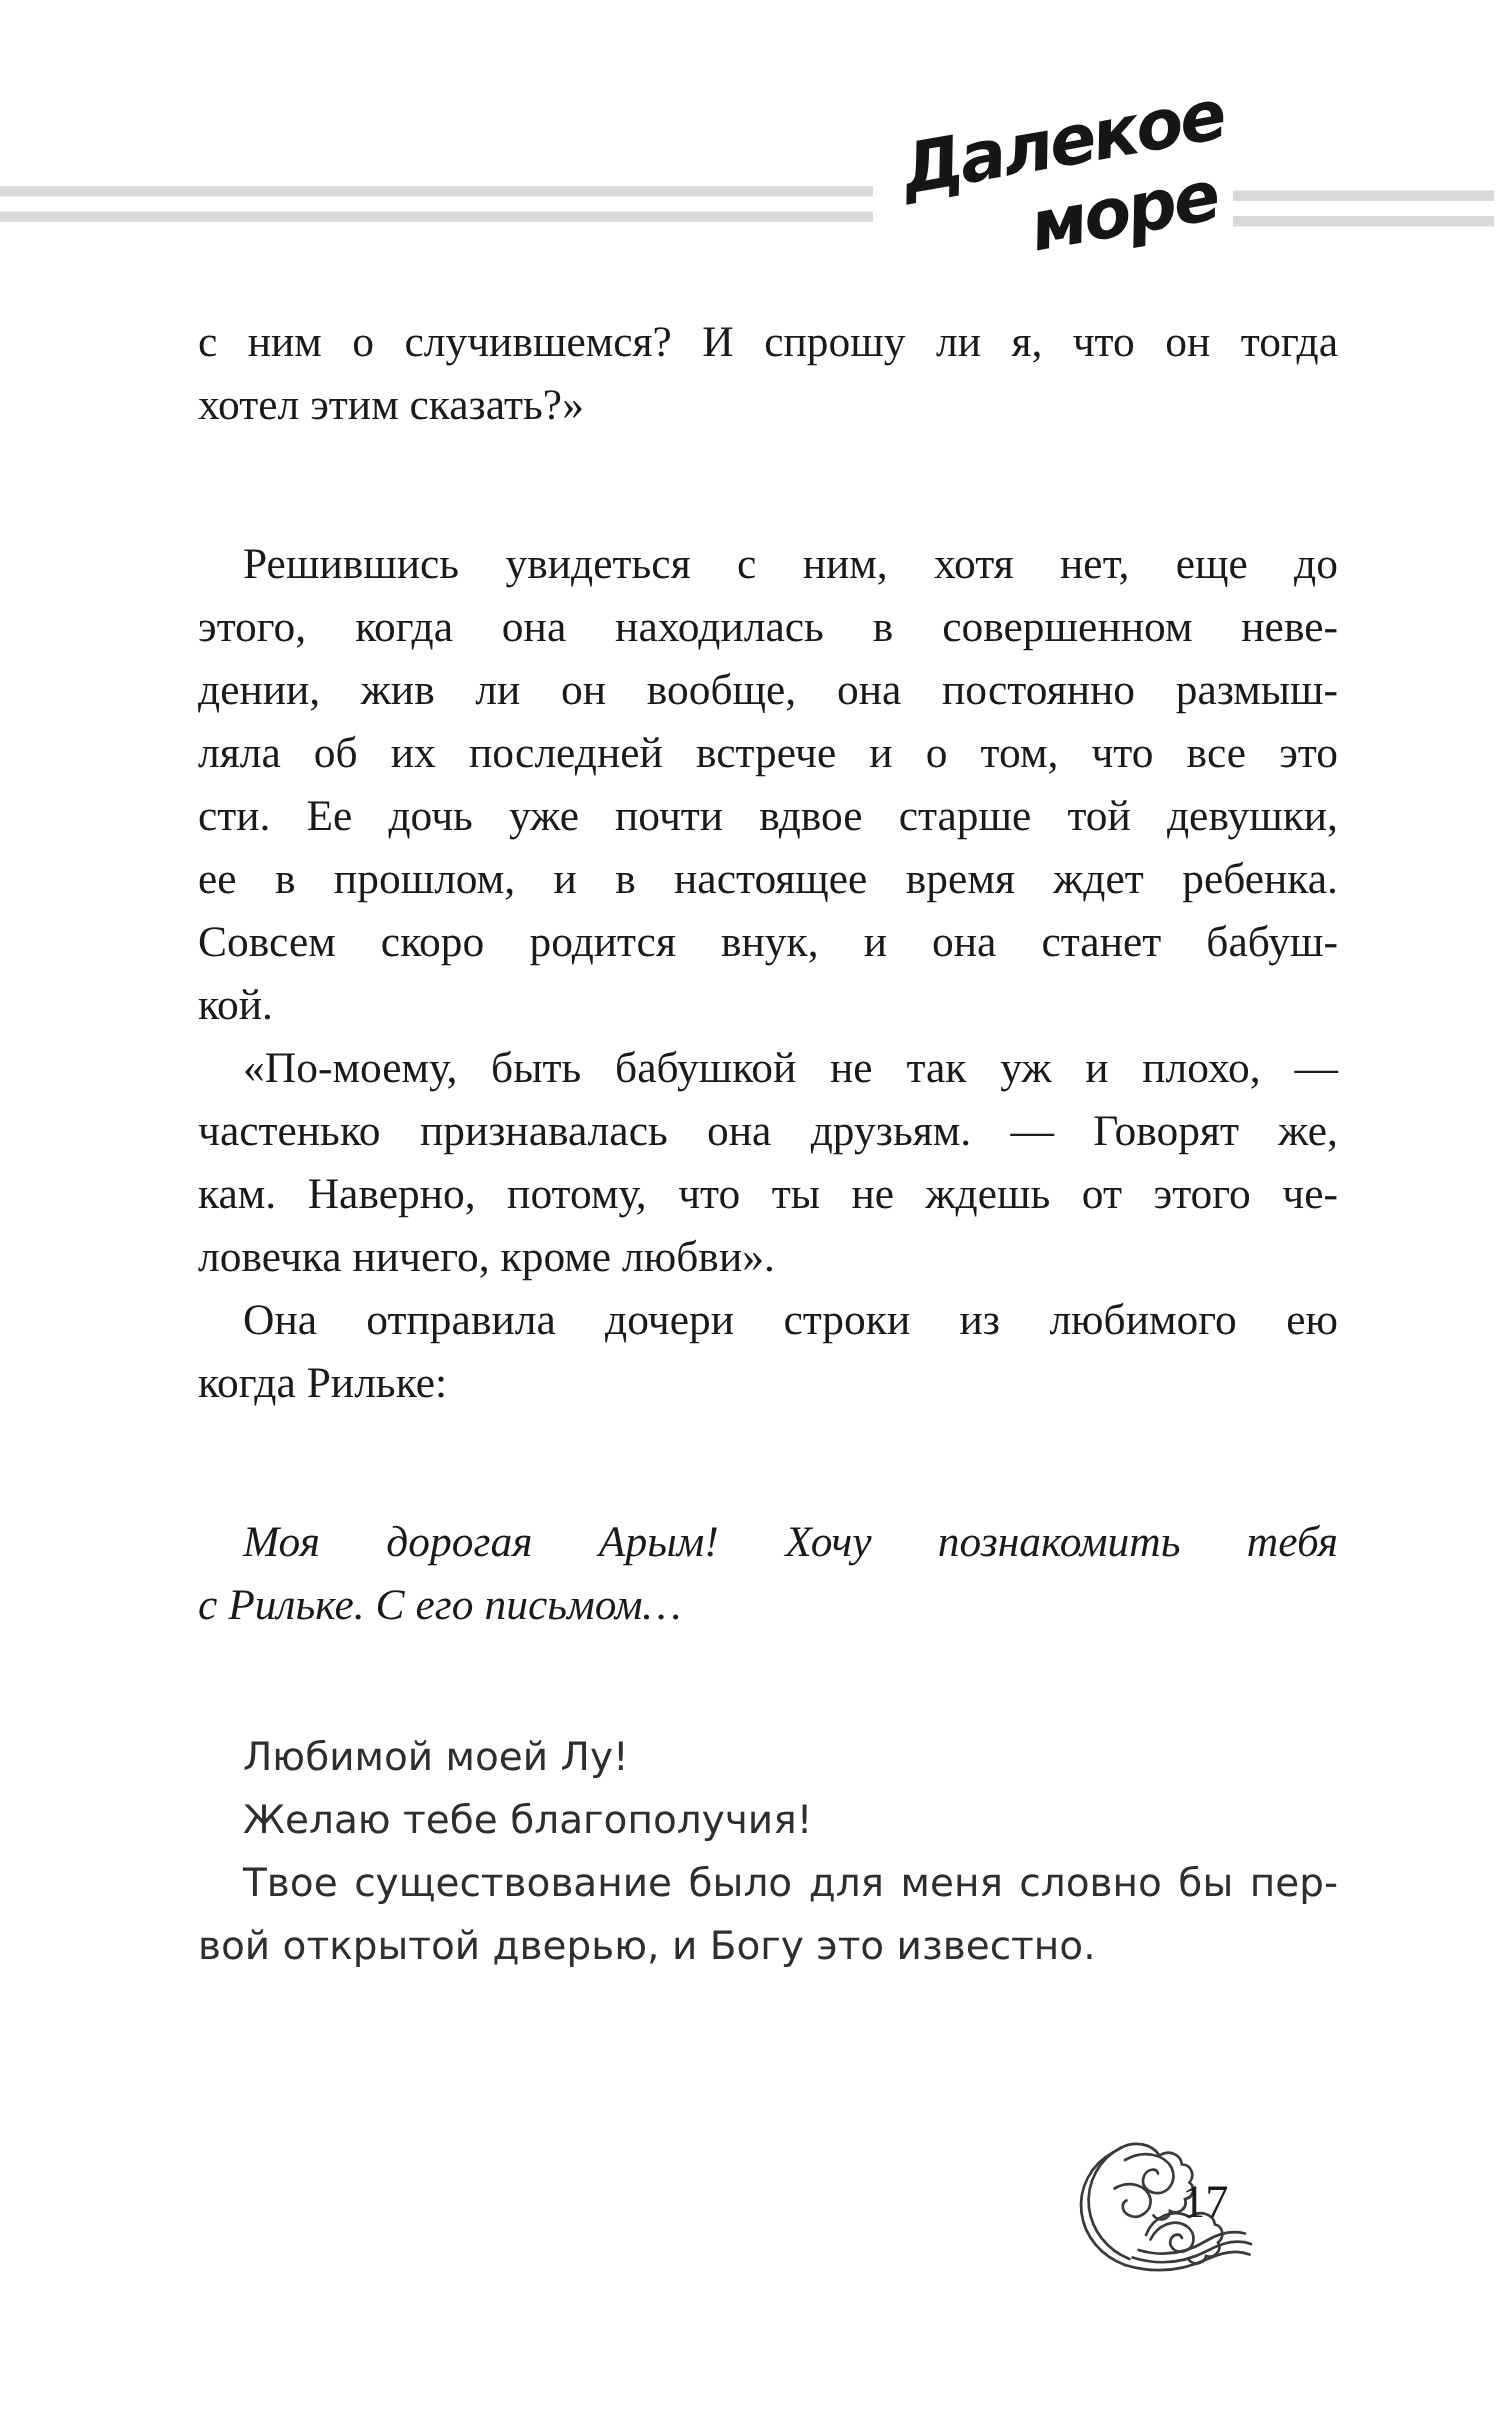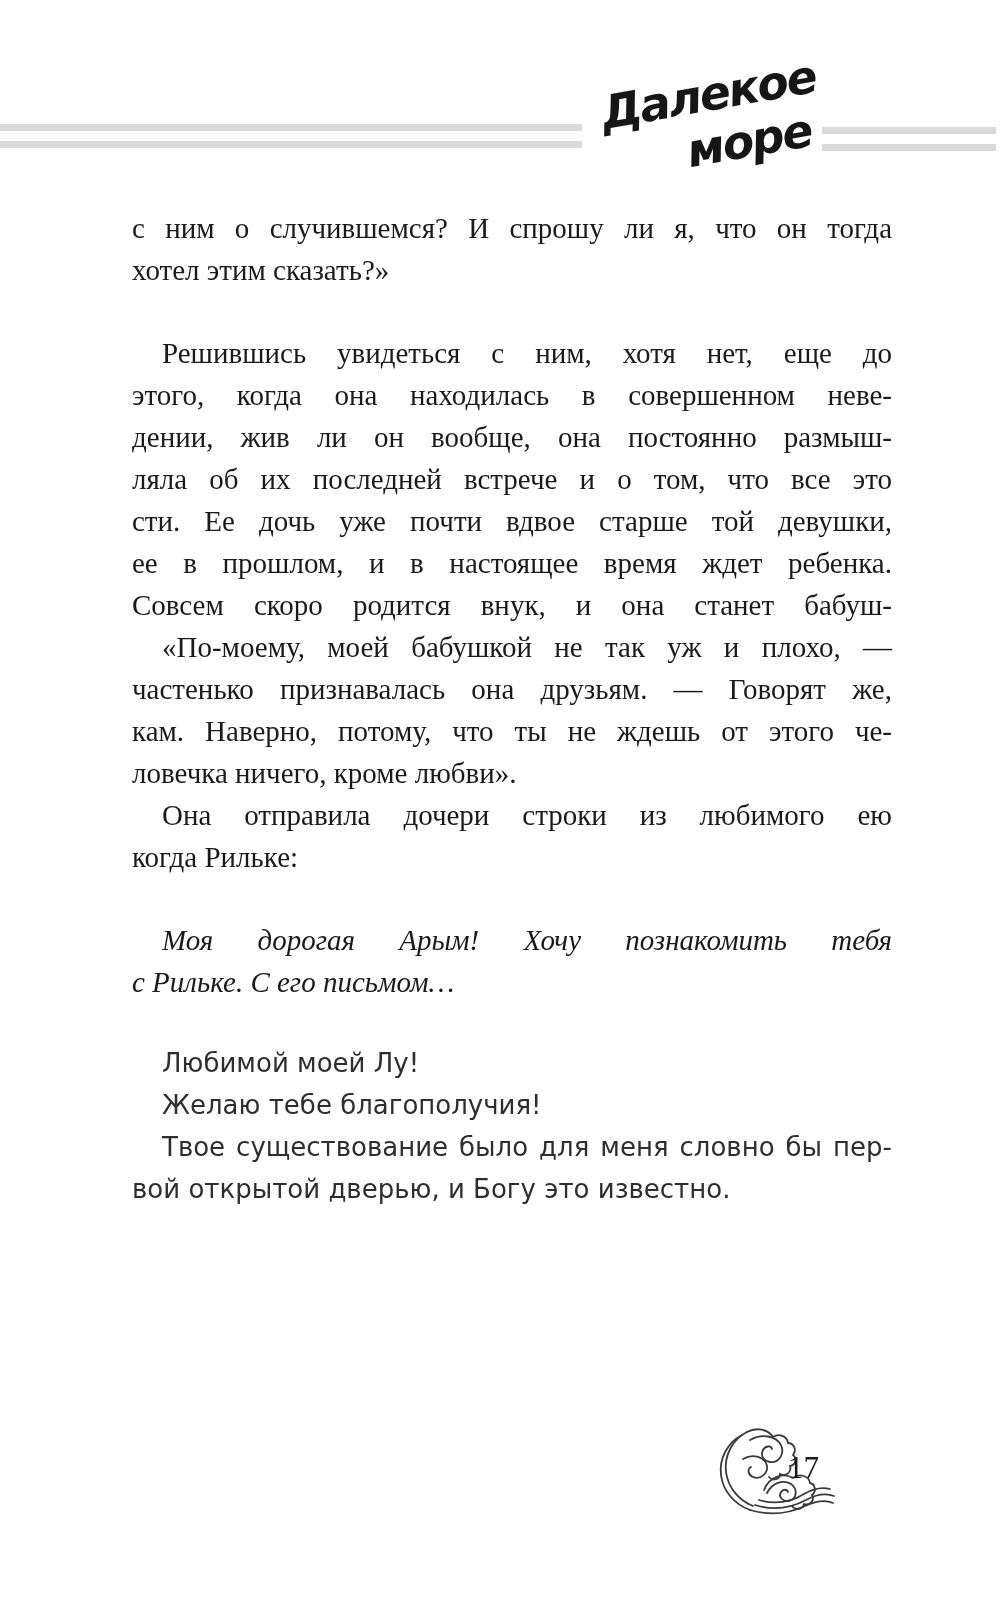--- a/index.html
+++ b/index.html
@@ -45,22 +45,22 @@
     top: 207px;
     width: 760px;
     font-family: "Liberation Serif", serif;
     font-size: 29px;
     line-height: 42px;
     color: #1a1a1a;
   }
   .bl { text-align: justify; text-align-last: justify; }
   .bl.last { text-align-last: left; }
   .ind { text-indent: 30px; }
-  .gap { margin-top: 41px; }
-  .gap-lg { margin-top: 39px; }
+  .gap { margin-top: 64px; }
+  .gap-lg { margin-top: 60px; }
   .it .bl { font-style: italic; }
   .hw .bl {
     font-family: "DejaVu Sans", sans-serif;
     font-size: 26px;
     color: #2e2e2e;
   }
 
   
   .wave-wrap {
     position: absolute;
@@ -99,24 +99,25 @@
     </div>
 
     <div class="gap">
       <div class="bl ind">Решившись увидеться с ним, хотя нет, еще до</div>
       <div class="bl">этого, когда она находилась в совершенном неве-</div>
       <div class="bl">дении, жив ли он вообще, она постоянно размыш-</div>
       <div class="bl">ляла об их последней встрече и о том, что все это</div>
       <div class="bl">сти. Ее дочь уже почти вдвое старше той девушки,</div>
       <div class="bl">ее в прошлом, и в настоящее время ждет ребенка.</div>
       <div class="bl">Совсем скоро родится внук, и она станет бабуш-</div>
+      <div class="bl last">кой.</div>
     </div>
 
     <div>
-      <div class="bl ind">«По-моему, моей бабушкой не так уж и плохо, —</div>
+      <div class="bl ind">«По-моему, быть бабушкой не так уж и плохо, —</div>
       <div class="bl">частенько признавалась она друзьям. — Говорят же,</div>
       <div class="bl">кам. Наверно, потому, что ты не ждешь от этого че-</div>
       <div class="bl last">ловечка ничего, кроме любви».</div>
     </div>
 
     <div>
       <div class="bl ind">Она отправила дочери строки из любимого ею</div>
       <div class="bl last">когда Рильке:</div>
     </div>
 

